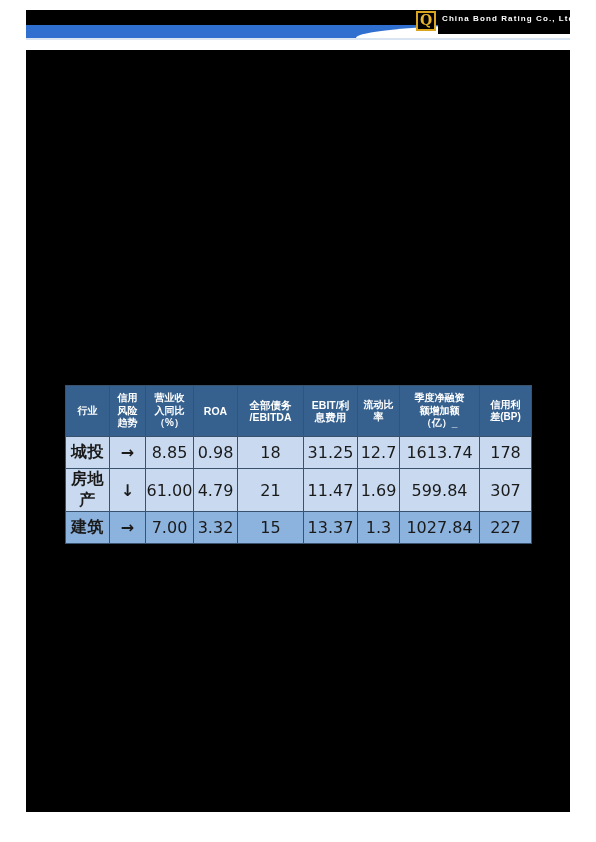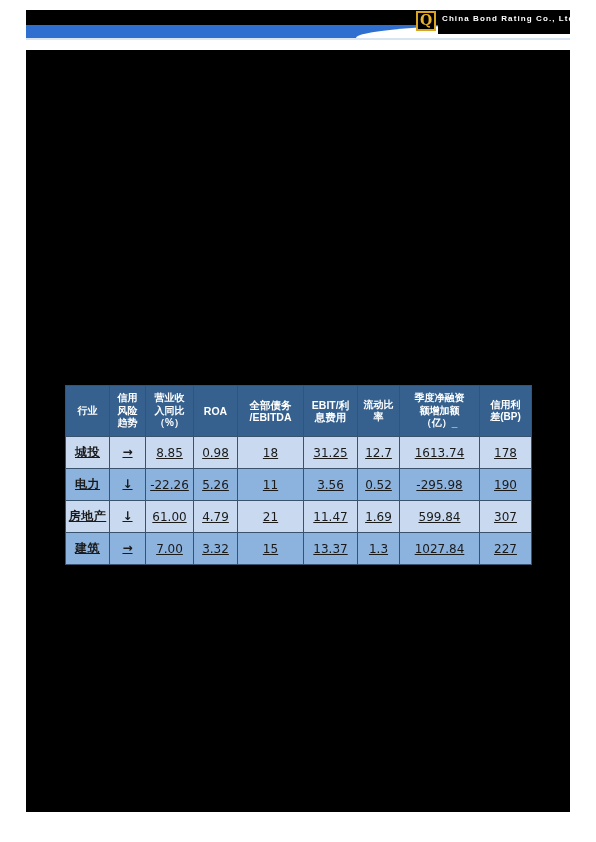--- a/index.html
+++ b/index.html
@@ -140,23 +140,22 @@
     font-weight: bold;
     height: 50px;
     font-size: 10px;
     line-height: 12.5px;
   }
   table.ratings thead th.lat {
     font-size: 10.5px;
   }
   table.ratings tbody td {
     height: 31px;
-    font-size: 12px;
+    font-size: 16px;
     font-family: "DejaVu Sans", sans-serif;
-    text-decoration: underline;
   }
   table.ratings tbody tr.odd td { background: #c9daf0; }
   table.ratings tbody tr.even td { background: #8cb2de; }
   td.industry {
     color: #ffffff;
     font-weight: bold;
     font-size: 10px;
     letter-spacing: 0.5px;
   }
   td.trend { font-size: 15px; line-height: 15px; font-weight: bold; }
@@ -251,31 +250,20 @@
           <tr class="odd">
             <td class="industry">城投</td>
             <td class="trend arrow-right">→</td>
             <td>8.85</td>
             <td>0.98</td>
             <td>18</td>
             <td>31.25</td>
             <td>12.7</td>
             <td>1613.74</td>
             <td>178</td>
-          </tr>
-          <tr class="even">
-            <td class="industry">电力</td>
-            <td class="trend arrow-down">↓</td>
-            <td>-22.26</td>
-            <td>5.26</td>
-            <td>11</td>
-            <td>3.56</td>
-            <td>0.52</td>
-            <td>-295.98</td>
-            <td>190</td>
           </tr>
           <tr class="odd">
             <td class="industry">房地产</td>
             <td class="trend arrow-down">↓</td>
             <td>61.00</td>
             <td>4.79</td>
             <td>21</td>
             <td>11.47</td>
             <td>1.69</td>
             <td>599.84</td>

